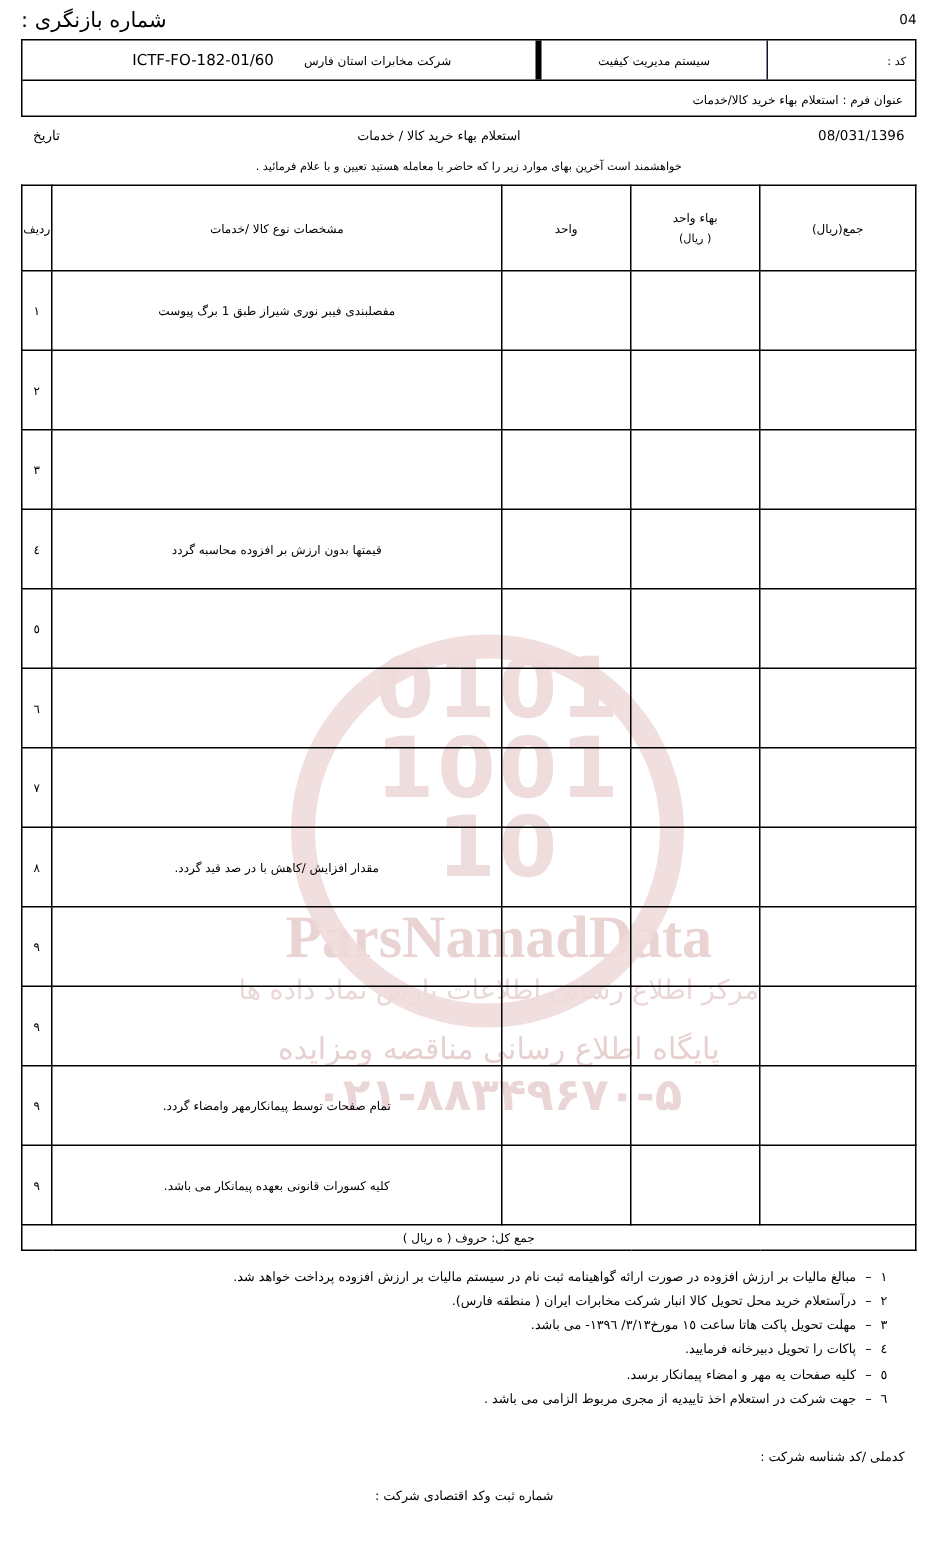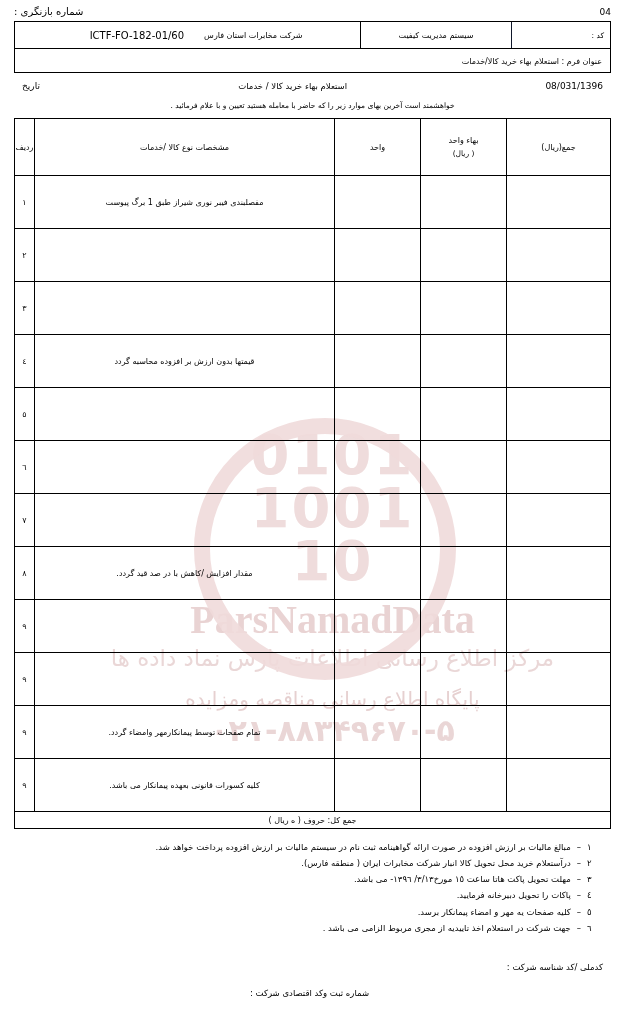--- a/index.html
+++ b/index.html
@@ -11,39 +11,39 @@
     overflow:hidden;
   }
   .page{position:relative;width:625px;height:1031px;box-sizing:border-box;padding:0;}
 
   
   .topline{
     display:flex;align-items:center;justify-content:space-between;
     padding:6px 14px 2px 14px;font-size:8px;
   }
   .topline .left{font-size:9px;}
-  .topline .right{font-size:10px;}
+  .topline .right{font-size:14px;}
 
   
   .headbox{
     margin:2px 14px 0 14px;
     border:1px solid #000;
     height:52px;
     position:relative;
     box-sizing:border-box;
   }
   .hb-row1{
     display:flex;height:26px;border-bottom:1px solid #000;
   }
   .hb-c-code{
     width:92px;border-left:1px solid #0f172a;
     display:flex;align-items:center;padding-right:6px;font-size:7.5px;
   }
   .hb-c-sys{
-    width:150px;border-left:1px solid #000000;
+    width:150px;border-left:4px solid #000000;
     display:flex;align-items:center;justify-content:center;font-size:8px;
   }
   .hb-c-company{
     flex:1;display:flex;align-items:center;justify-content:center;
     gap:20px;font-size:8px;
   }
   .hb-code-en{font-size:10px;direction:ltr;margin-left:17px;}
   .hb-row2{
     height:25px;display:flex;align-items:center;padding-right:8px;font-size:8px;
   }
@@ -102,21 +102,21 @@
     font-family:"DejaVu Sans", sans-serif;
     font-size:56px;font-weight:bold;letter-spacing:2px;
     color:#efdcdc;line-height:0.95;
     direction:ltr;
   }
   .wm-brand{
     font-family:"Liberation Serif", serif;
     font-size:40px;font-weight:bold;color:#e9d3d3;
     margin-top:8px;direction:ltr;
   }
-  .wm-fa1{font-size:23px;color:#ead7d7;margin-top:2px;}
+  .wm-fa1{font-size:18px;color:#ead7d7;margin-top:2px;}
   .wm-fa2{font-size:20px;color:#e6d0d0;margin-top:16px;}
   .wm-phone{
     font-size:30px;color:#ead6d6;font-weight:bold;margin-top:2px;direction:ltr;
   }
   .wm-ring{
     position:absolute;
     width:230px;height:230px;border-radius:50%;
     border:16px solid #f0dada;
     left:180px;top:-10px;opacity:.9;
   }

